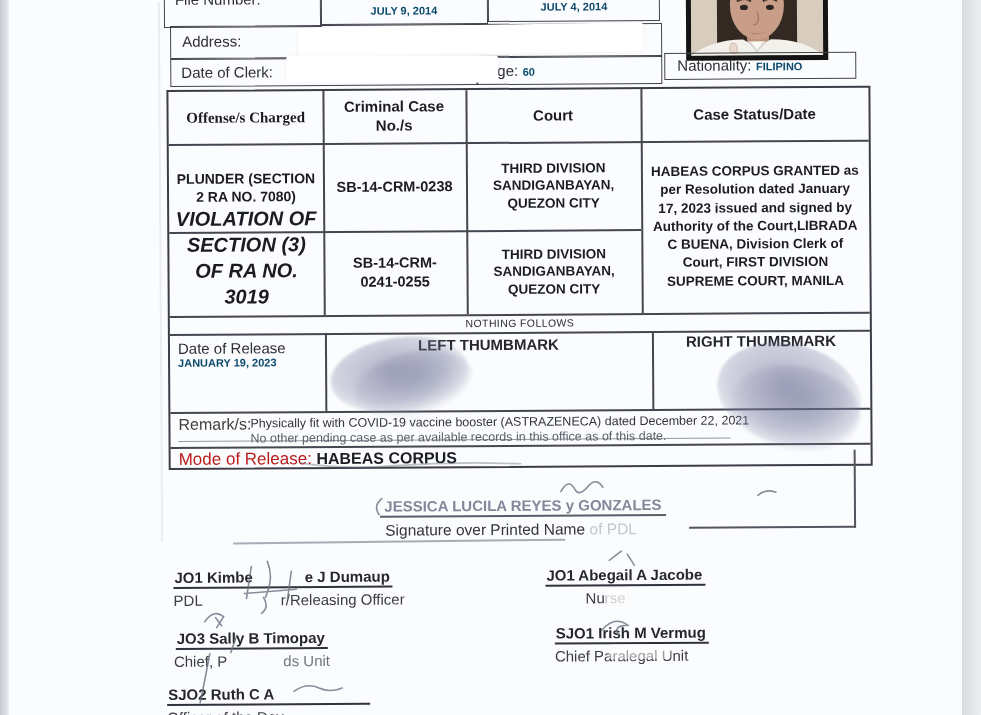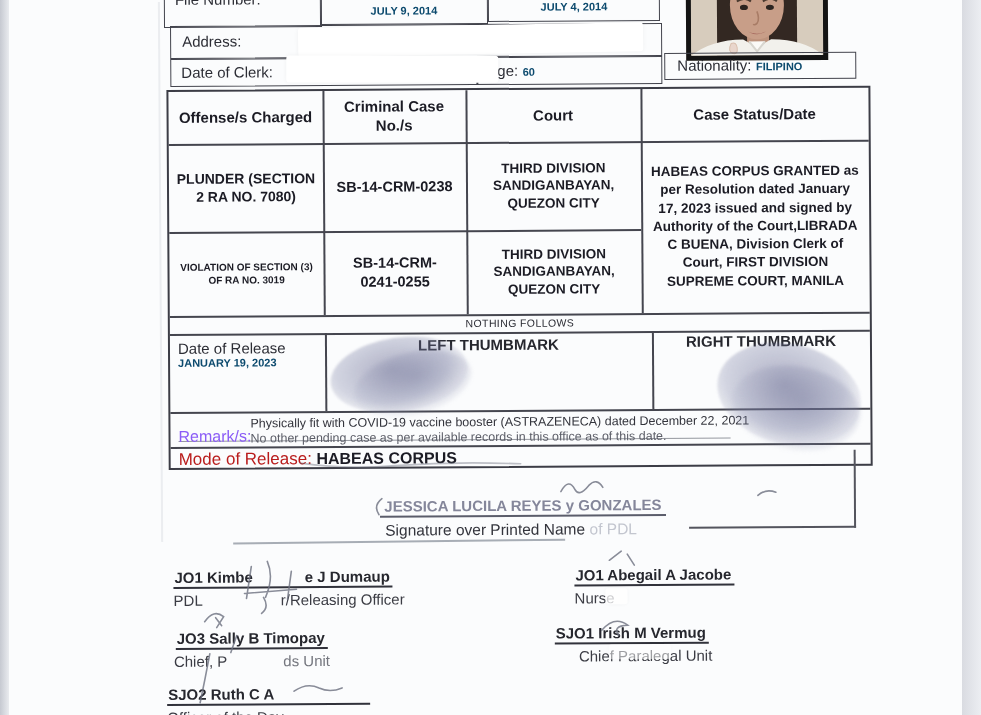--- a/index.html
+++ b/index.html
@@ -112,45 +112,45 @@
     <div class="abs hline" style="left:0;top:224px;width:700px;"></div>
     <div class="abs hline" style="left:0;top:242px;width:700px;"></div>
     <div class="abs hline" style="left:0;top:320px;width:700px;"></div>
     <div class="abs hline" style="left:0;top:355px;width:700px;"></div>
     <div class="abs vline" style="left:154px;top:0;height:224px;"></div>
     <div class="abs vline" style="left:297px;top:0;height:224px;"></div>
     <div class="abs vline" style="left:472px;top:0;height:224px;"></div>
     <div class="abs vline" style="left:155px;top:242px;height:78px;"></div>
     <div class="abs vline" style="left:482px;top:242px;height:78px;"></div>
 
-    <div class="cell th" style="left:0;top:0;width:154px;height:52px;padding-top:0;">Offense/s Charged</div>
+    <div class="cell th" style="left:0;top:0;width:154px;height:52px;padding-top:0;font-family:Liberation Serif, serif;">Offense/s Charged</div>
     <div class="cell th" style="left:154px;top:0;width:143px;height:52px;padding:0 14px;">Criminal Case No./s</div>
     <div class="cell th" style="left:297px;top:0;width:175px;height:52px;">Court</div>
     <div class="cell th" style="left:472px;top:0;width:228px;height:52px;">Case Status/Date</div>
 
     <div class="cell td-b" style="left:0;top:52px;width:154px;height:88px;font-size:14px;padding:0 6px;">PLUNDER (SECTION 2 RA NO. 7080)</div>
     <div class="cell td-b" style="left:154px;top:52px;width:143px;height:88px;font-size:14.5px;">SB-14-CRM-0238</div>
     <div class="cell td-b" style="left:297px;top:52px;width:175px;height:88px;font-size:13.5px;padding:0 14px;">THIRD DIVISION SANDIGANBAYAN, QUEZON CITY</div>
 
-    <div class="cell td-b" style="left:0;top:140px;width:154px;height:84px;font-size:10px;padding:0 6px;">VIOLATION OF SECTION (3) OF RA NO. 3019</div>
+    <div class="cell td-b" style="left:0;top:124px;width:154px;height:84px;font-size:20px;padding:0 6px;font-style:italic;">VIOLATION OF SECTION (3) OF RA NO. 3019</div>
     <div class="cell td-b" style="left:154px;top:140px;width:143px;height:84px;font-size:14.5px;padding:0 14px;">SB-14-CRM-0241-0255</div>
     <div class="cell td-b" style="left:297px;top:140px;width:175px;height:84px;font-size:13.5px;padding:0 14px;">THIRD DIVISION SANDIGANBAYAN, QUEZON CITY</div>
 
     <div class="cell td-b" style="left:472px;top:52px;width:228px;height:172px;font-size:13.5px;padding:0 9px;line-height:1.35;">HABEAS CORPUS GRANTED as per Resolution dated January 17, 2023 issued and signed by Authority of the Court,LIBRADA C BUENA, Division Clerk of Court, FIRST DIVISION SUPREME COURT, MANILA</div>
 
     <div class="cell" style="left:0;top:224px;width:700px;height:18px;font-size:10.5px;color:#2a2b33;letter-spacing:.4px;">NOTHING FOLLOWS</div>
 
     <div class="abs" style="left:8px;top:248px;width:145px;z-index:2;">
       <div class="lbl" style="font-size:15px;">Date of Release</div>
       <div class="val">JANUARY 19, 2023</div>
     </div>
     <div class="cell" style="left:155px;top:244px;width:327px;height:20px;font-size:15px;color:#26272e;font-weight:600;">LEFT THUMBMARK</div>
     <div class="cell" style="left:482px;top:242px;width:218px;height:20px;font-size:15px;color:#26272e;font-weight:600;">RIGHT THUMBMARK</div>
 
-    <div class="abs" style="left:8px;top:336px;font-size:16px;color:#8b5cf6;z-index:2;">Remark/s:</div>
+    <div class="abs" style="left:8px;top:324px;font-size:16px;color:#404040;z-index:2;">Remark/s:</div>
     <div class="abs" style="left:80px;top:325px;width:560px;z-index:2;">
       <div style="font-size:12.5px;color:#33343c;">Physically fit with COVID-19 vaccine booster (ASTRAZENECA) dated December 22, 2021</div>
       <div style="font-size:12.5px;color:#5c5e68;margin-top:1px;">No other pending case as per available records in this office as of this date.</div>
     </div>
     <div class="abs" style="left:8px;top:349px;width:552px;height:1px;background:#6a6d78;opacity:.7;z-index:1;"></div>
 
     <div class="abs" style="left:8px;top:358px;z-index:2;white-space:nowrap;">
       <span style="font-size:17px;color:#b91c1c;">Mode of Release:</span>
       <span style="font-size:16px;font-weight:bold;color:#1b1b24;">HABEAS CORPUS</span>
     </div>
@@ -171,34 +171,34 @@
     <span style="font-size:15.5px;color:#33343c;">Signature over Printed Name</span>
     <span style="font-size:15.5px;color:#c3c6cf;">of PDL</span>
   </div>
   <div class="abs" style="left:232px;top:540px;width:332px;height:1.5px;background:#9298a2;opacity:.8;transform:rotate(-0.3deg);"></div>
 
   <div class="abs" style="left:172px;top:567px;">
     <span class="sig-name"><span>JO1 Kimbe</span><span class="gap" style="width:52px;"></span><span>e J Dumaup</span></span>
     <div class="sig-title" style="margin-top:3px;"><span>PDL</span><span class="gap" style="width:78px;"></span><span>r/Releasing Officer</span></div>
   </div>
 
-  <div class="abs" style="left:573px;top:567px;">
+  <div class="abs" style="left:544px;top:567px;">
     <span class="sig-name">JO1 Abegail A Jacobe</span>
-    <div class="sig-title" style="margin-top:3px;">Nurse</div>
+    <div class="sig-title" style="margin-top:3px;margin-left:40px;">Nurse</div>
   </div>
   <div class="abs wo wo-over" style="left:604px;top:589px;width:22px;height:16px;"></div>
 
   <div class="abs" style="left:172px;top:628px;text-align:center;">
     <span class="sig-name">JO3 Sally B Timopay</span>
     <div class="sig-title" style="margin-top:3px;"><span>Chief, P</span><span class="gap" style="width:56px;"></span><span style="color:#74767e;">ds Unit</span></div>
   </div>
 
   <div class="abs" style="left:553px;top:625px;">
     <span class="sig-name">SJO1 Irish M Vermug</span>
-    <div class="sig-title" style="margin-top:3px;margin-left:24px;">Chief Paralegal Unit</div>
+    <div class="sig-title" style="margin-top:3px;">Chief Paralegal Unit</div>
   </div>
   <div class="abs wo wo-over" style="left:607px;top:645px;width:62px;height:15px;opacity:.5;"></div>
 
   <div class="abs" style="left:165px;top:684px;">
     <span class="sig-name" style="padding-right:96px;">SJO2 Ruth C A</span>
     <div class="sig-title" style="margin-top:3px;">Officer of the Day</div>
   </div>
 
   <svg class="overlay" width="981" height="715" viewBox="0 0 981 715">
     <g stroke="#6d7180" stroke-width="1.6" fill="none" opacity="0.8" stroke-linecap="round">

